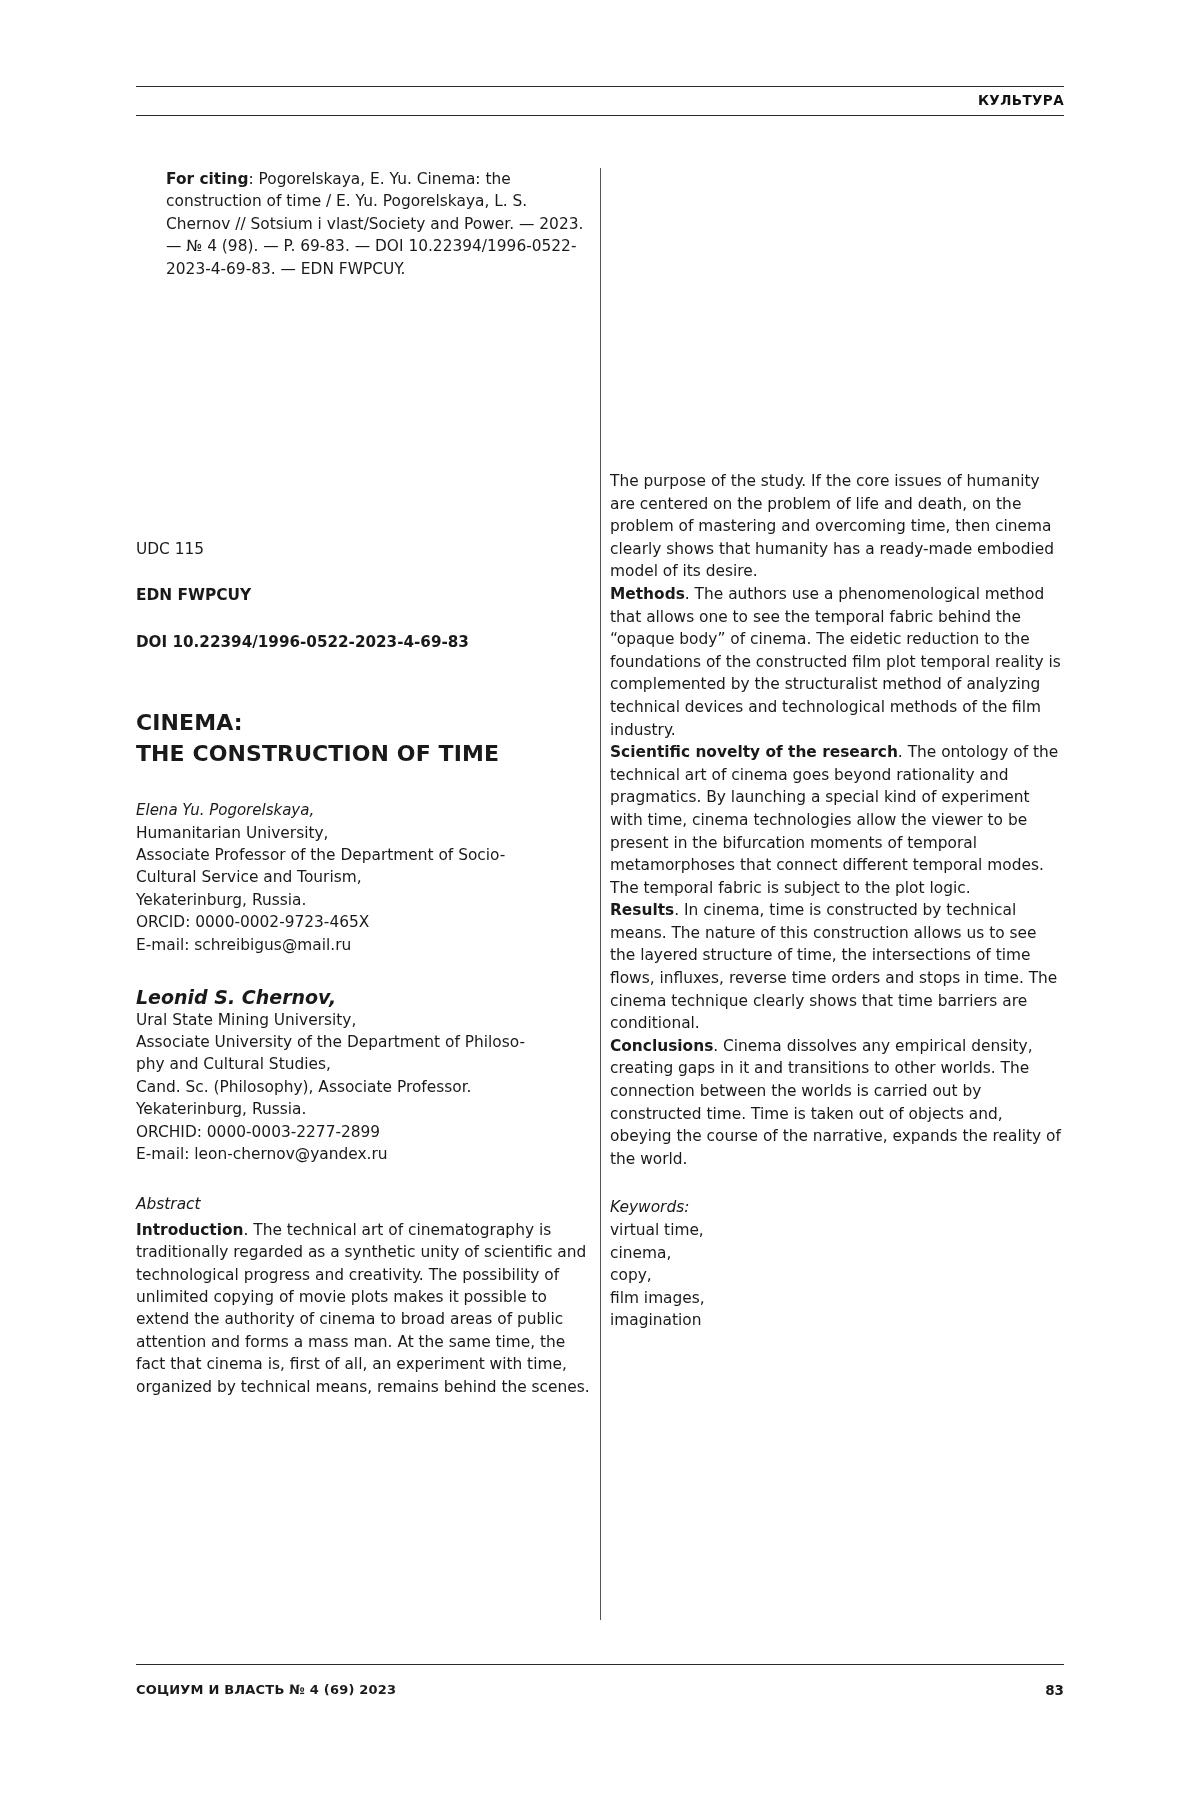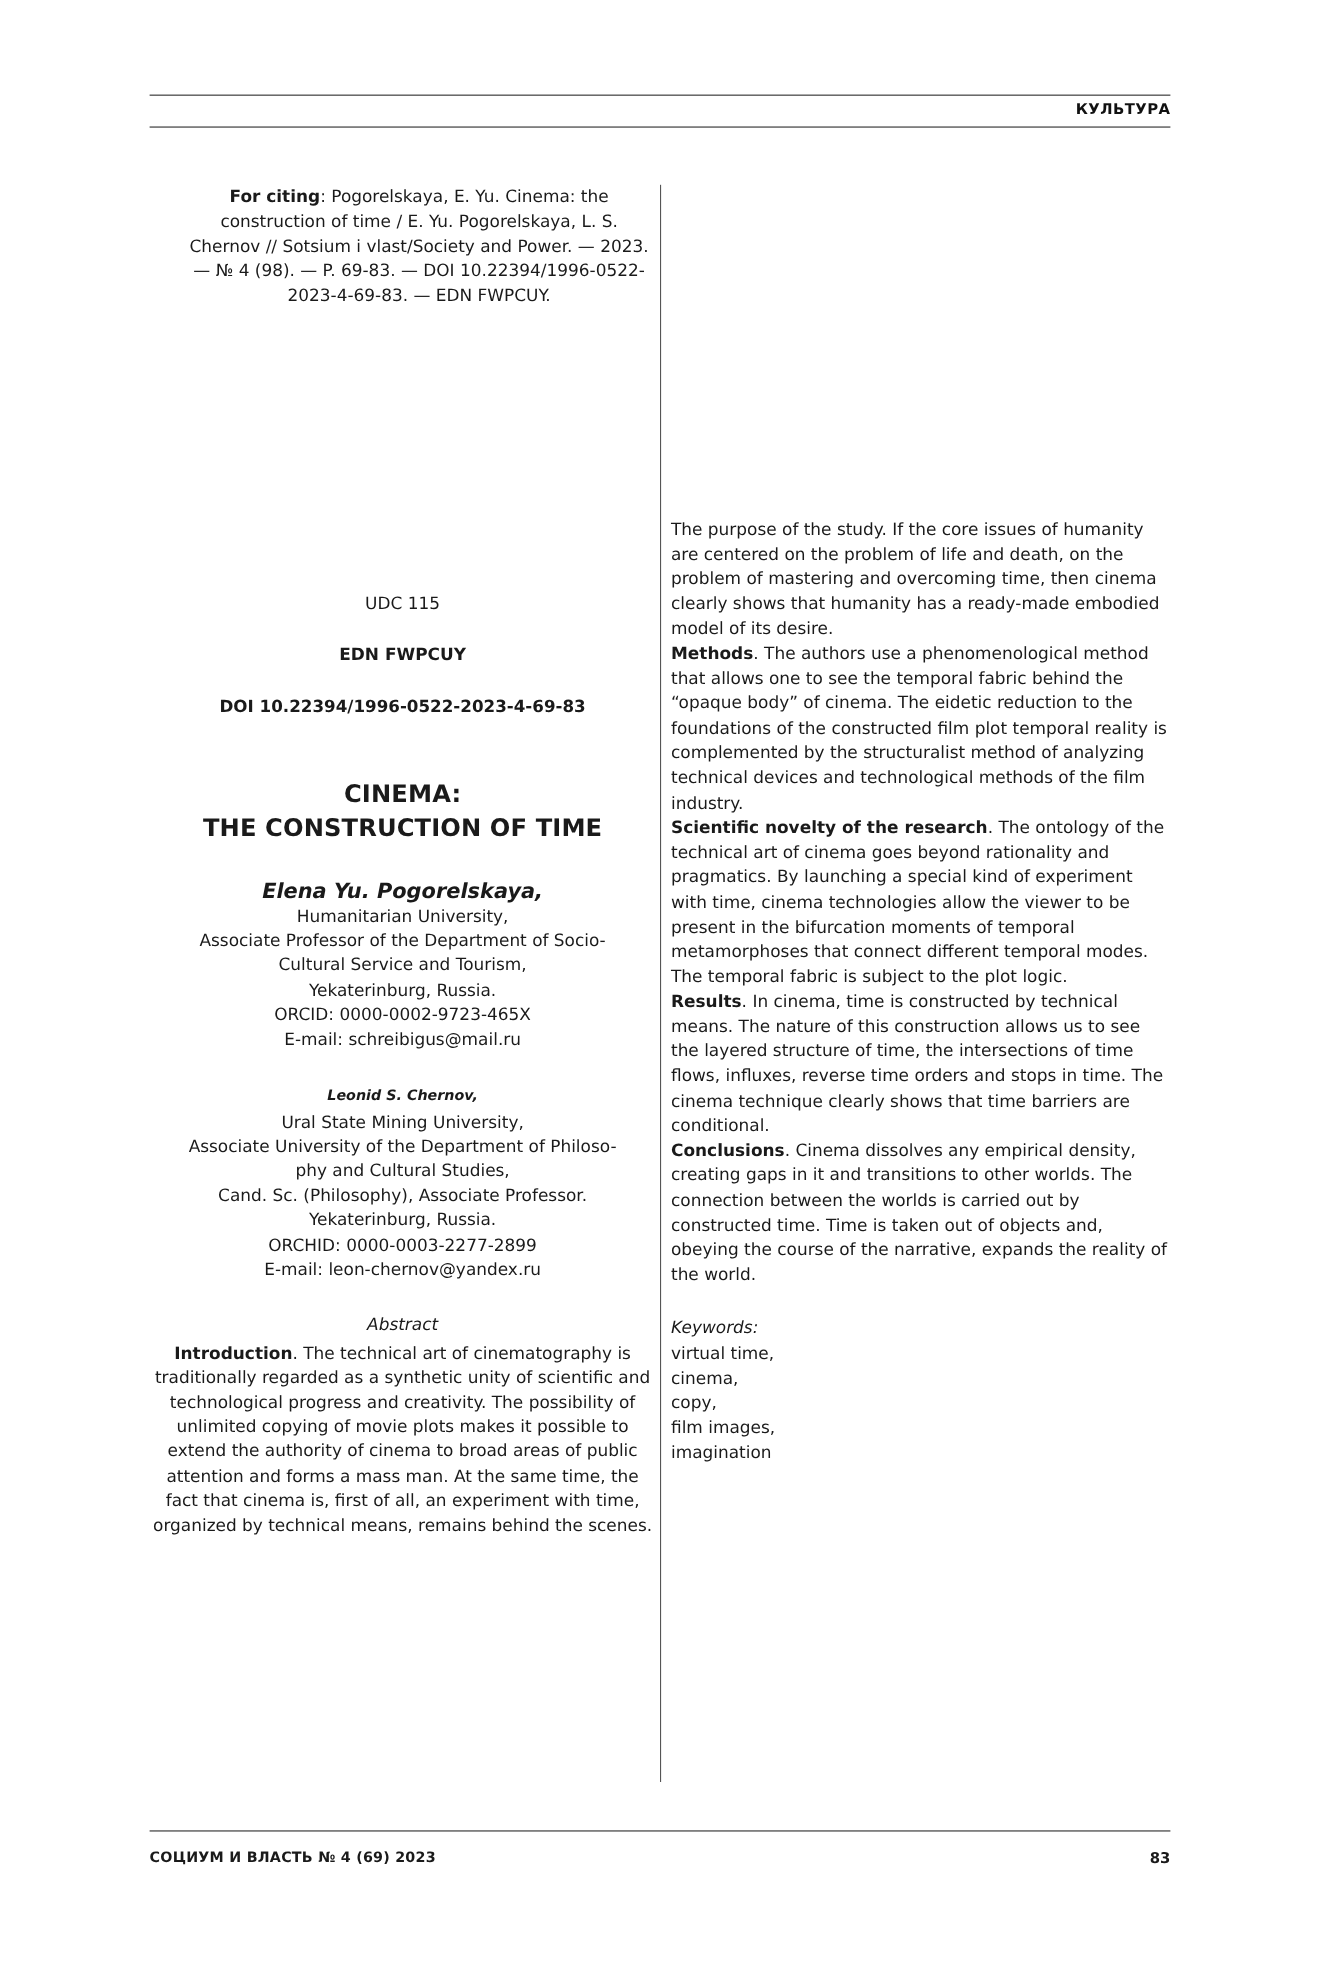--- a/index.html
+++ b/index.html
@@ -75,21 +75,21 @@
     font-size: 13.5px;
     font-weight: bold;
   }
 
   
   .col-left {
     position: absolute;
     left: 136px;
     top: 168px;
     width: 460px;
-    text-align: center;
+    text-align: left;
     font-size: 15.4px;
     line-height: 22.4px;
     color: #1a1a1a;
   }
   .divider {
     position: absolute;
     left: 600px;
     top: 168px;
     width: 0;
     height: 1452px;
@@ -131,29 +131,29 @@
   .article-title {
     margin-top: 54px;
     font-size: 22px;
     line-height: 31px;
     font-weight: bold;
     letter-spacing: 0.1px;
   }
 
   .author {
     margin-top: 30px;
-    font-weight: bold;
-    font-style: italic;
-    font-size: 19px;
+    font-weight: normal;
+    font-style: italic;
+    font-size: 15px;
   }
   .author2 {
     margin-top: 30px;
     font-weight: bold;
     font-style: italic;
-    font-size: 13px;
+    font-size: 19px;
   }
   .aff-line { }
 
   .abstract-label {
     margin-top: 28px;
     font-style: italic;
   }
   .abstract-body {
     margin-top: 3px;
   }

